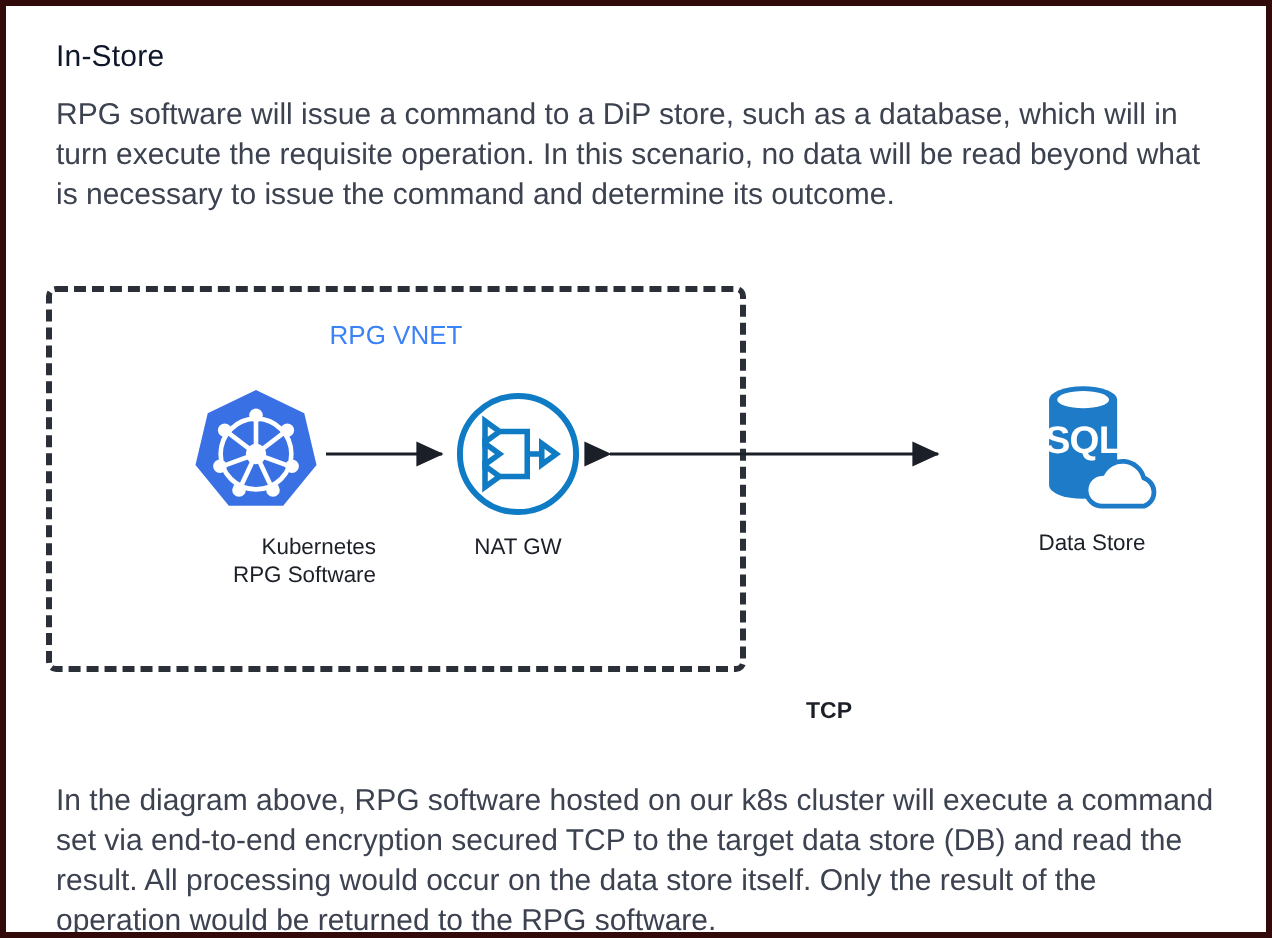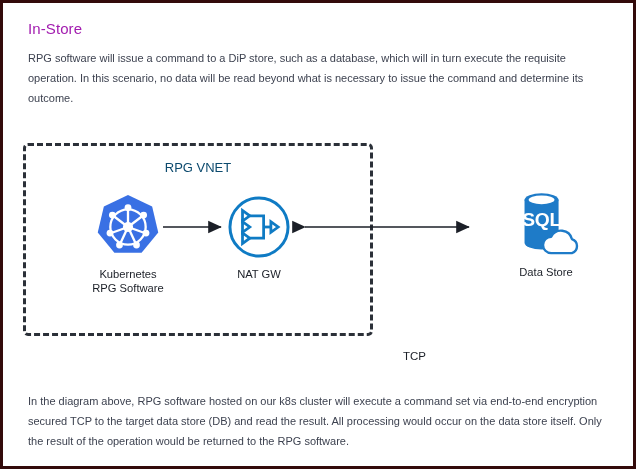--- a/index.html
+++ b/index.html
@@ -17,28 +17,28 @@
     box-sizing: border-box;
     background: #ffffff;
     border: 3px solid #330a0a;
     overflow: hidden;
   }
   .title {
     position: absolute;
     left: 25px;
     top: 17px;
     font-size: 15px;
-    color: #a21caf;
+    color: #0f172a;
     letter-spacing: 0.1px;
   }
   .para {
     position: absolute;
     left: 25px;
     width: 580px;
-    font-size: 11px;
+    font-size: 15px;
     line-height: 20px;
     color: #3d4250;
   }
   .para-top { top: 45px; }
   .para-bottom { top: 388px; }
 
   .diagram {
     position: absolute;
     left: 0;
     top: 128px;
@@ -64,37 +64,37 @@
     top: 12px;
     width: 150px;
     height: 193px;
   }
   .vnet-label {
     position: absolute;
     top: 14px;
     width: 100%;
     text-align: center;
     font-size: 13px;
-    color: #0c4a6e;
+    color: #3b82f6;
   }
 
   
   .node {
     position: absolute;
     text-align: center;
     width: 120px;
   }
   .node-label {
     margin-top: 5px;
     font-size: 11.2px;
     line-height: 13.5px;
     color: #1b1f27;
     white-space: pre-line;
   }
-  .node-k8s { left: 65px; top: 60px; }
+  .node-k8s { left: 65px; top: 60px; text-align: right; }
   .node-nat { left: 196px; top: 60px; }
   .node-sql { left: 483px; top: 58px; }
 
   .icon-wrap {
     height: 72px;
     display: flex;
     align-items: center;
     justify-content: center;
   }
 
@@ -105,21 +105,21 @@
     top: 0;
     width: 630px;
     height: 215px;
     pointer-events: none;
   }
   .tcp-label {
     position: absolute;
     left: 398px;
     top: 219px;
     font-size: 11.5px;
-    font-weight: normal;
+    font-weight: bold;
     color: #1b1f27;
     background: #ffffff;
     padding: 0 2px;
   }
 </style>
 </head>
 <body>
 
 <div class="page">
 

